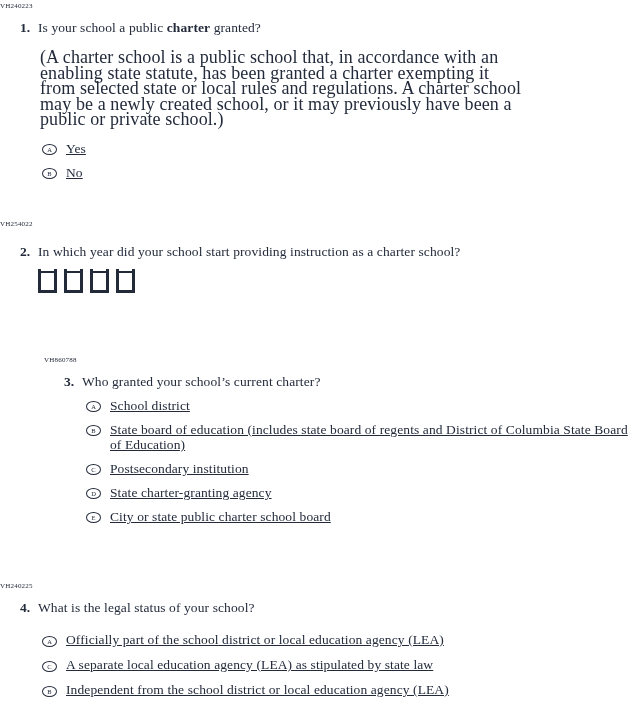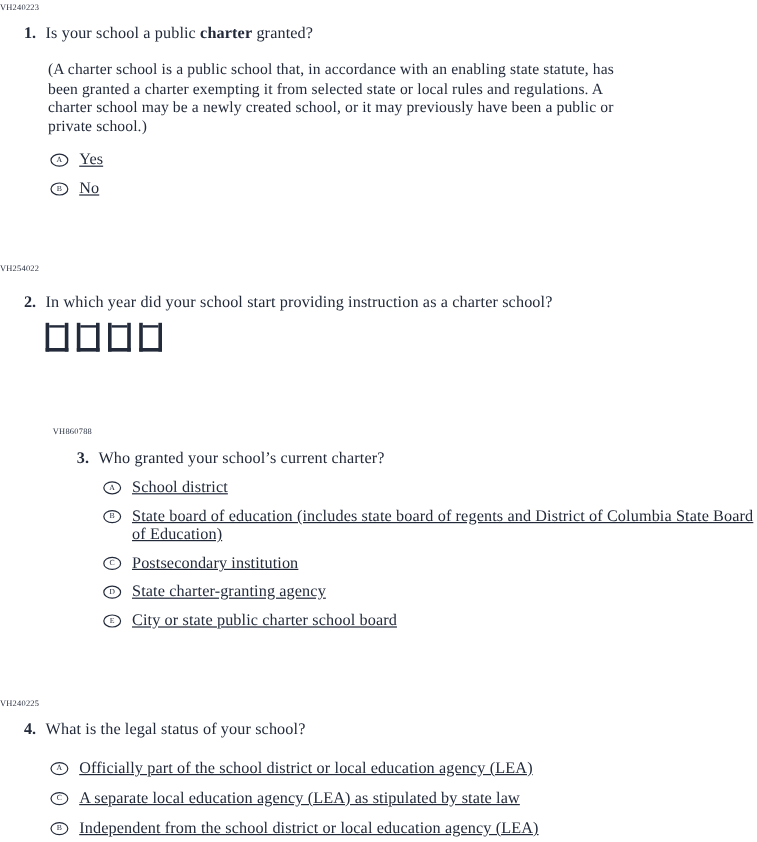--- a/index.html
+++ b/index.html
@@ -24,21 +24,21 @@
     margin: 10px 0 0 20px;
     font-size: 13.5px;
     line-height: 16px;
   }
   .q-num { font-weight: bold; width: 18px; flex: none; }
   .q-text { letter-spacing: 0.1px; }
   .q-text b { font-weight: bold; }
   .note {
     margin: 14px 16px 0 40px;
     width: 482px;
-    font-size: 13px;
+    font-size: 18px;
     line-height: 15.6px;
     letter-spacing: 0.1px;
   }
   .options { margin: 13px 0 0 42px; }
   .option {
     display: flex;
     align-items: flex-start;
     margin-bottom: 9px;
     font-size: 13.5px;
     line-height: 15px;
@@ -73,21 +73,21 @@
     height: 2px;
     background: #232b3b;
   }
   .s1 { top: 2px; }
   .s2 { top: 220px; }
   .s3 { top: 356px; margin-left: 44px; }
   .s4 { top: 582px; }
   .s2 .q-row { margin-top: 16px; }
   .s3 .options { margin-top: 8px; }
   .s4 .options { margin-top: 16px; }
-  .s4 .option { margin-bottom: 10px; }
+  .s4 .option { margin-bottom: 10px; align-items: flex-end; }
 </style>
 </head>
 <body>
 
 <div class="section s1">
   <div class="code">VH240223</div>
   <div class="q-row">
     <span class="q-num">1.</span>
     <span class="q-text"><span>Is your school a public </span><b>charter</b><span> granted?</span></span>
   </div>

